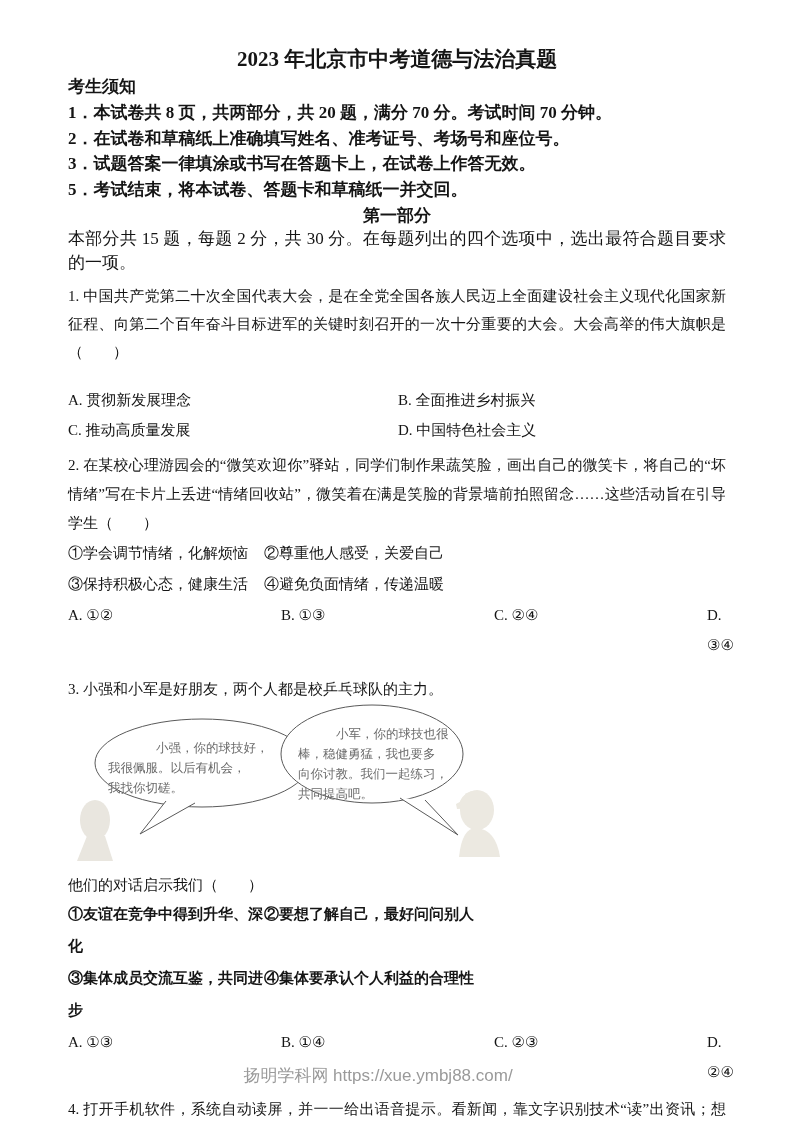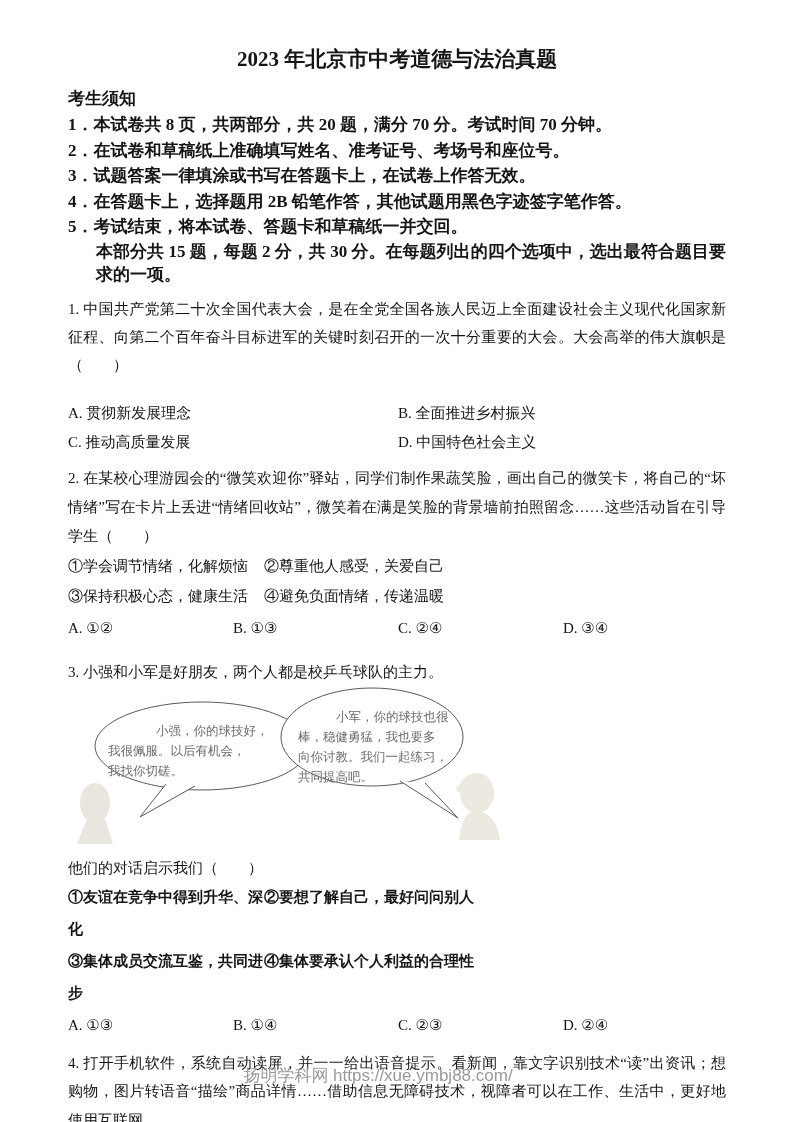--- a/index.html
+++ b/index.html
@@ -6,32 +6,32 @@
   body{
     width:793px;height:1122px;position:relative;overflow:hidden;
     font-family:"Liberation Serif","DejaVu Serif",serif;
     color:#151515;
   }
   .content{position:absolute;left:68px;top:0;width:658px;}
   .title{
     padding-top:44px;margin:0;
     font-size:21px;line-height:30px;font-weight:bold;text-align:center;
   }
-  .notice-heading{margin-top:12px;font-size:17px;line-height:26px;font-weight:bold;}
+  .notice-heading{margin-top:0;font-size:17px;line-height:26px;font-weight:bold;}
   .notice-item{font-size:17px;line-height:25.5px;font-weight:bold;}
   .part-heading{margin-top:2px;font-size:17px;line-height:23px;font-weight:bold;text-align:center;}
-  .part-desc{font-size:17px;line-height:23.5px;font-weight:bold;text-align:justify;margin-left:28px;}
+  .part-desc{font-size:17px;line-height:23.5px;font-weight:normal;text-align:justify;}
   .question{font-size:15px;line-height:29px;text-align:justify;}
   .q1{margin-top:8px;line-height:28px;}
   .q2{margin-top:6px;}
   .q3{margin-top:17px;line-height:25px;}
   .q4{margin-top:8px;line-height:28.5px;}
   .opts{display:grid;font-size:15px;line-height:29.5px;}
   .opts-2{grid-template-columns:330px auto;margin-top:20px;}
-  .opts-4{grid-template-columns:165px 165px 165px auto;margin-top:2px;}
+  .opts-4{grid-template-columns:165px 165px 165px auto;margin-top:2px;gap:48px;}
   .stmt-row{display:grid;grid-template-columns:196px auto;font-size:15px;}
   .stmt-q2{line-height:30.5px;}
   .stmt-q3{line-height:32px;font-weight:bold;}
   .dialogue-wrap{margin-top:2px;height:160px;}
   .q3-question{margin-top:8px;font-size:15px;line-height:26px;}
   .footer{
     position:absolute;top:1066px;left:0;width:756px;text-align:center;
     font-family:"Liberation Sans","DejaVu Sans",sans-serif;
     font-size:17px;color:#9a9a9a;line-height:20px;
   }
@@ -41,23 +41,23 @@
 <body>
 
 <div class="content">
 
   <h1 class="title">2023 年北京市中考道德与法治真题</h1>
 
   <div class="notice-heading">考生须知</div>
   <div class="notice-item">1．本试卷共 8 页，共两部分，共 20 题，满分 70 分。考试时间 70 分钟。</div>
   <div class="notice-item">2．在试卷和草稿纸上准确填写姓名、准考证号、考场号和座位号。</div>
   <div class="notice-item">3．试题答案一律填涂或书写在答题卡上，在试卷上作答无效。</div>
-  <div class="notice-item">4．在答题卡上，选择题用 2B 铅笔作答，其他试题用黑色字迹签字笔作答。</div>
   <div class="notice-item">5．考试结束，将本试卷、答题卡和草稿纸一并交回。</div>
 
+  <div class="part-heading">第一部分</div>
   <div class="part-desc">本部分共 15 题，每题 2 分，共 30 分。在每题列出的四个选项中，选出最符合题目要求的一项。</div>
 
   <div class="question q1">1. 中国共产党第二十次全国代表大会，是在全党全国各族人民迈上全面建设社会主义现代化国家新征程、向第二个百年奋斗目标进军的关键时刻召开的一次十分重要的大会。大会高举的伟大旗帜是（　　）</div>
   <div class="opts opts-2">
     <span>A. 贯彻新发展理念</span>
     <span>B. 全面推进乡村振兴</span>
     <span>C. 推动高质量发展</span>
     <span>D. 中国特色社会主义</span>
   </div>
 

